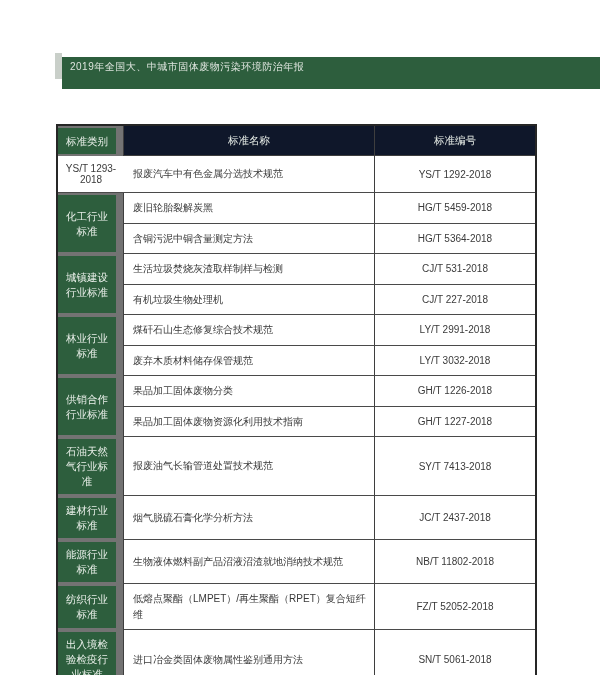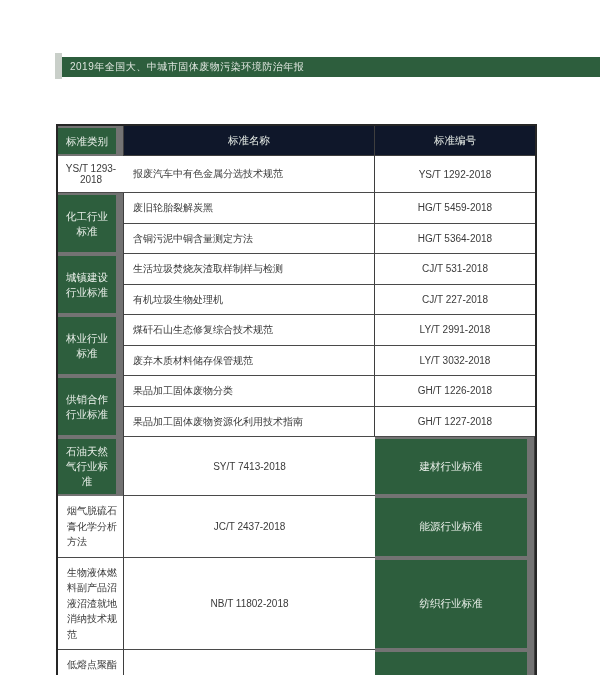--- a/index.html
+++ b/index.html
@@ -10,21 +10,21 @@
     position: relative; overflow: hidden;
   }
   .page { position: relative; width: 600px; height: 675px; background: #ffffff; }
 
   
   .titlebar-tab {
     position: absolute; left: 55px; top: 53px;
     width: 7px; height: 26px; background: #c9cfc9;
   }
   .titlebar {
-    position: absolute; left: 62px; top: 57px; right: 0; height: 20px;
+    position: absolute; left: 62px; top: 57px; right: 0; height: 32px;
     background: #2d5e3d; color: #dde4dd;
     font-size: 10px; line-height: 20px;
     padding-left: 8px; letter-spacing: 0.5px;
     white-space: nowrap; overflow: hidden;
   }
 
   
   .table-wrap { position: absolute; left: 56px; top: 124px; width: 481px; }
   .grid {
     display: grid;
@@ -118,20 +118,21 @@
         <div class="cell cat" style="grid-row: span 2;">
           <div class="green">供销合作行业标准</div>
         </div>
         <div class="cell name">果品加工固体废物分类</div>
         <div class="cell code">GH/T 1226-2018</div>
         <div class="cell name">果品加工固体废物资源化利用技术指南</div>
         <div class="cell code">GH/T 1227-2018</div>
         <div class="cell cat" style="grid-row: span 1; justify-content: flex-end;">
           <div class="green">石油天然气行业标准</div>
         </div>
+        <div class="cell name">报废油气长输管道处置技术规范</div>
         <div class="cell code">SY/T 7413-2018</div>
         <div class="cell cat" style="grid-row: span 1;">
           <div class="green">建材行业标准</div>
         </div>
         <div class="cell name">烟气脱硫石膏化学分析方法</div>
         <div class="cell code">JC/T 2437-2018</div>
         <div class="cell cat" style="grid-row: span 1;">
           <div class="green">能源行业标准</div>
         </div>
         <div class="cell name">生物液体燃料副产品沼液沼渣就地消纳技术规范</div>

